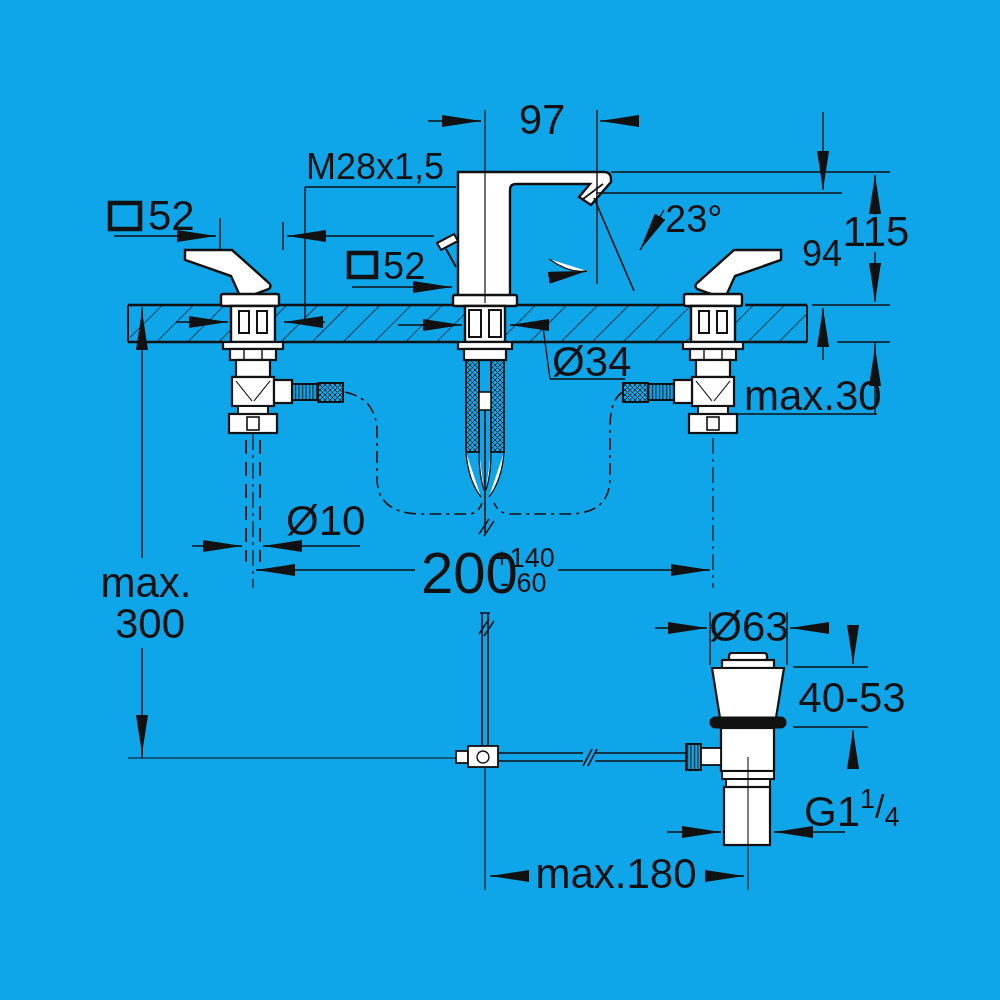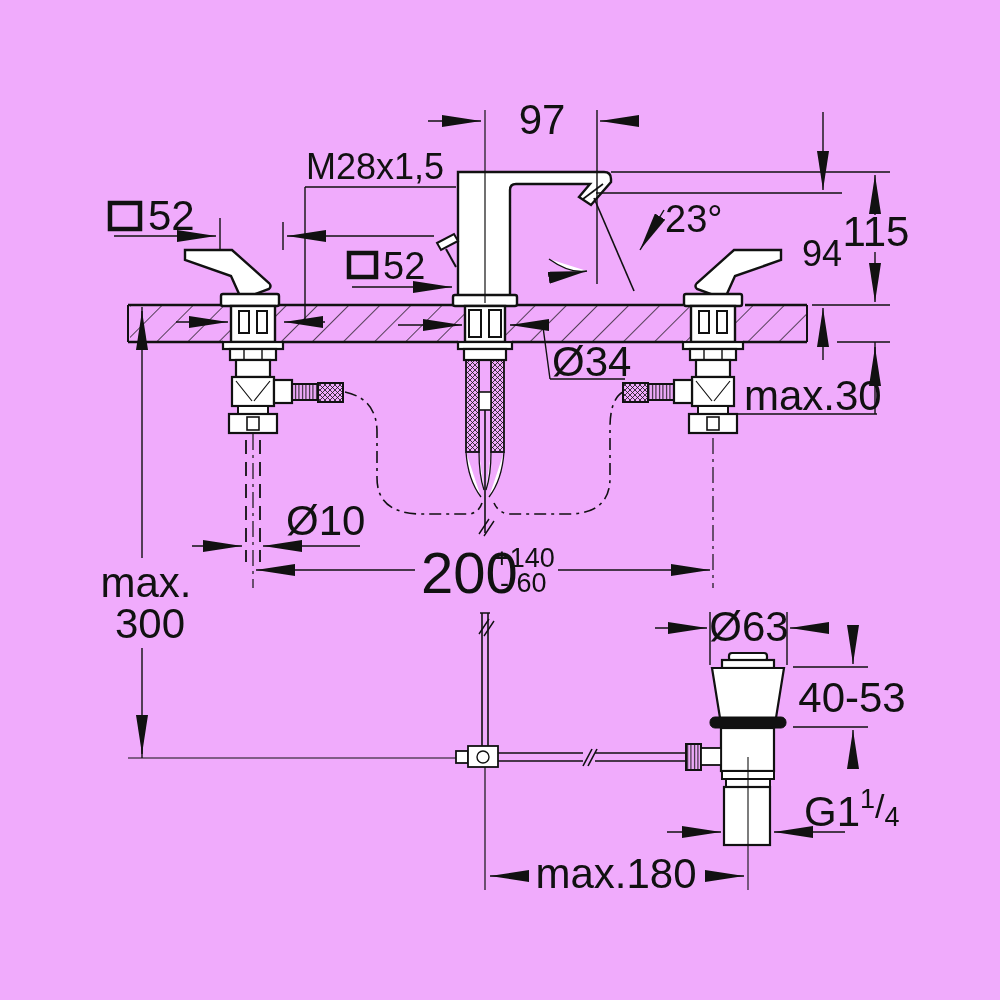--- a/index.html
+++ b/index.html
@@ -1,16 +1,16 @@
 <!DOCTYPE html>
 <html><head>
 <meta charset="utf-8">
 <style>
   html,body{margin:0;padding:0;background:#ffffff;}
-  .canvas{width:1000px;height:1000px;background:#f0abfc;position:relative;overflow:hidden;}
+  .canvas{width:1000px;height:1000px;background:#0ea5e9;position:relative;overflow:hidden;}
   svg{display:block;}
   text{font-family:"Liberation Sans","DejaVu Sans",sans-serif;fill:#111;}
   .t27{font-size:27px;}
   .t36{font-size:36px;}
   .t38{font-size:38px;}
   .t42{font-size:42px;}
   .t58{font-size:58px;}
 </style>
 </head>
 <body>

